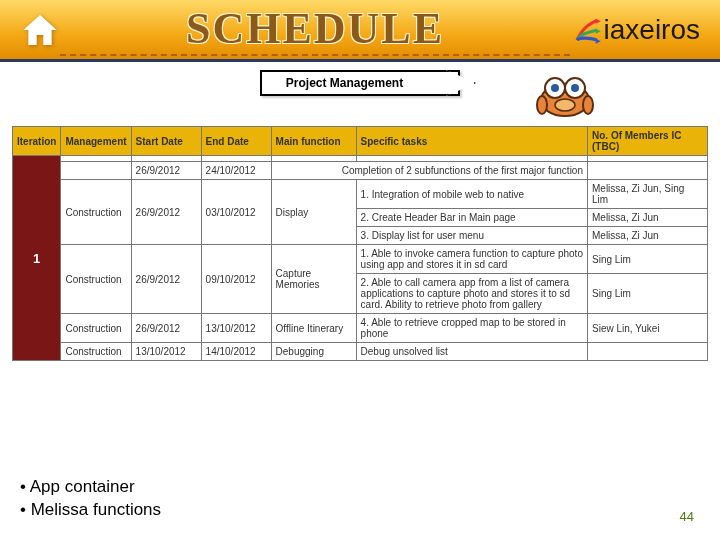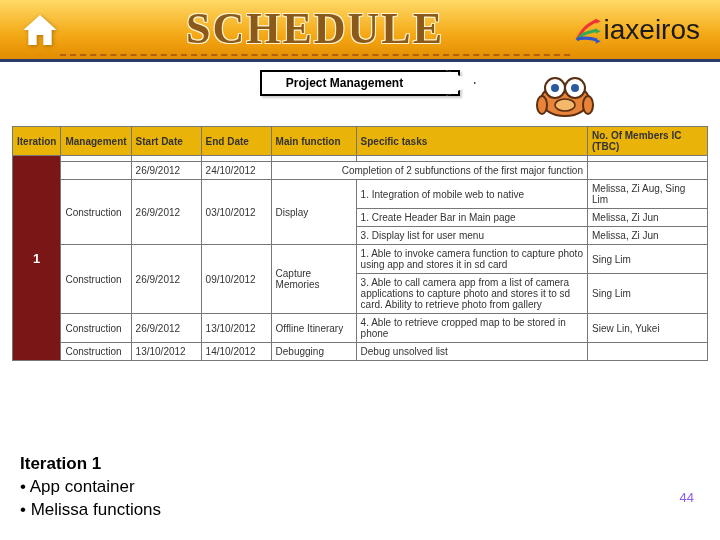--- a/index.html
+++ b/index.html
@@ -122,24 +122,24 @@
   .footer-notes {
     position: absolute;
     bottom: 18px;
     left: 20px;
     font-size: 17px;
     line-height: 1.35;
   }
   .footer-notes .heading { font-weight: bold; }
   .page-num {
     position: absolute;
-    bottom: 35px;
+    bottom: 16px;
     right: 26px;
     font-size: 13px;
-    color: #8b5cf6;
+    color: #4d7c0f;
   }
 </style>
 </head>
 <body>
 
 <div class="header">
   <div class="home-btn">
     <svg viewBox="0 0 24 24">
         <path fill="#fff" d="M12 3 L2 12 H5 V21 H10 V15 H14 V21 H19 V12 H22 Z"></path>
       </svg>
@@ -203,40 +203,40 @@
         <td>24/10/2012</td>
         <td colspan="2" style="text-align:right">Completion of 2 subfunctions of the first major function</td>
         <td></td>
       </tr>
       <tr>
         <td rowspan="3">Construction</td>
         <td rowspan="3">26/9/2012</td>
         <td rowspan="3">03/10/2012</td>
         <td rowspan="3">Display</td>
         <td>1. Integration of mobile web to native</td>
-        <td>Melissa, Zi Aug, Sing Lim</td>
-      </tr>
-      <tr>
-        <td>1. Create Header Bar in Main page</td>
+        <td>Melissa, Zi Jun, Sing Lim</td>
+      </tr>
+      <tr>
+        <td>2. Create Header Bar in Main page</td>
         <td>Melissa, Zi Jun</td>
       </tr>
       <tr>
         <td>3. Display list for user menu</td>
         <td>Melissa, Zi Jun</td>
       </tr>
       <tr>
         <td rowspan="2">Construction</td>
         <td rowspan="2">26/9/2012</td>
         <td rowspan="2">09/10/2012</td>
         <td rowspan="2">Capture Memories</td>
         <td>1. Able to invoke camera function to capture photo using app and stores it in sd card</td>
         <td>Sing Lim</td>
       </tr>
       <tr>
-        <td>3. Able to call camera app from a list of camera applications to capture photo and stores it to sd card. Ability to retrieve photo from gallery</td>
+        <td>2. Able to call camera app from a list of camera applications to capture photo and stores it to sd card. Ability to retrieve photo from gallery</td>
         <td>Sing Lim</td>
       </tr>
       <tr>
         <td>Construction</td>
         <td>26/9/2012</td>
         <td>13/10/2012</td>
         <td>Offline Itinerary</td>
         <td>4. Able to retrieve cropped map to be stored in phone</td>
         <td>Siew Lin, Yukei</td>
       </tr>
@@ -246,18 +246,17 @@
         <td>14/10/2012</td>
         <td>Debugging</td>
         <td>Debug unsolved list</td>
         <td></td>
       </tr>
     </tbody>
   </table>
 </div>
 
 <div class="footer-notes">
-  <div class="heading">Iteration 1</div>
   <div>• <span>App container</span></div>
   <div>• <span>Melissa functions</span></div>
 </div>
 
 <div class="page-num">44</div>
 
 </body></html>

